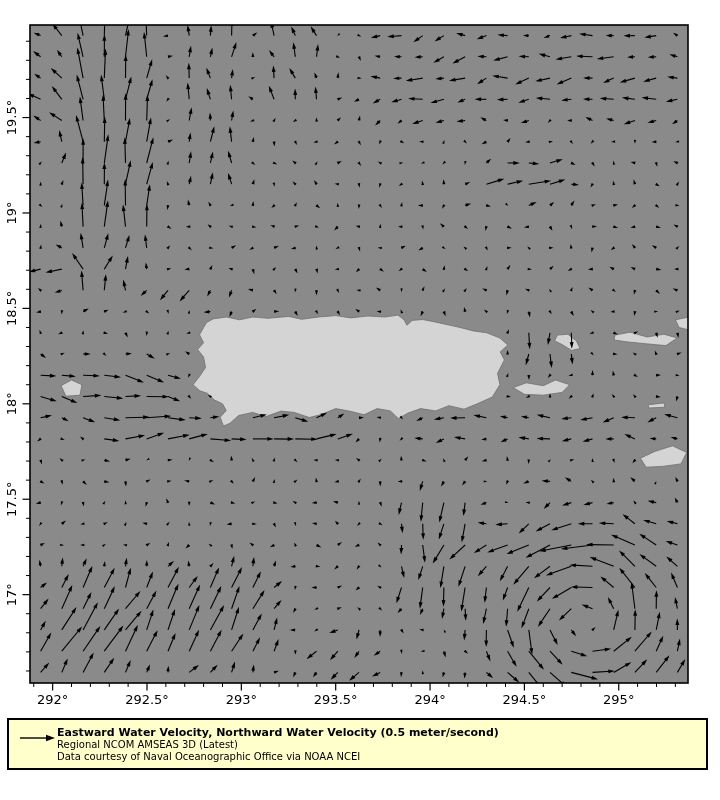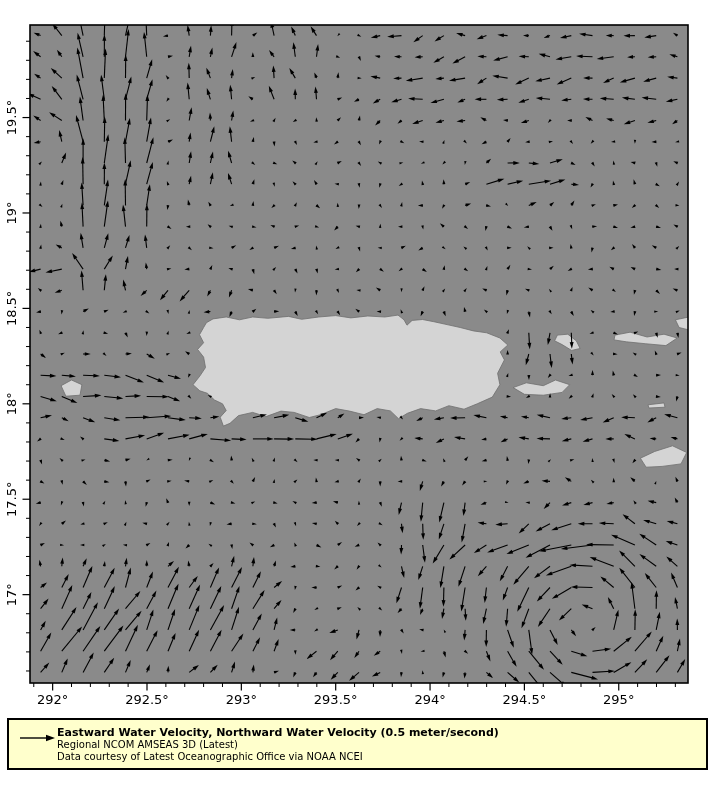--- a/index.html
+++ b/index.html
@@ -1792,17 +1792,17 @@
   </div>
 
   <div id="legend-box">
     <svg id="legend-arrow" width="38" height="12" viewBox="0 0 38 12">
       <line x1="1" y1="6" x2="29" y2="6" stroke="#000" stroke-width="1.4"></line>
       <polygon points="36,6 27,2.8 27,9.2" fill="#000"></polygon>
     </svg>
     <div id="legend-text">
       <div class="lg-line lg-title">Eastward Water Velocity, Northward Water Velocity (0.5 meter/second)</div>
       <div class="lg-line">Regional NCOM AMSEAS 3D (Latest)</div>
-      <div class="lg-line">Data courtesy of Latest Oceanographic Office via NOAA NCEI</div>
+      <div class="lg-line">Data courtesy of Naval Oceanographic Office via NOAA NCEI</div>
     </div>
   </div>
 
 </div>
 
 </body></html>

